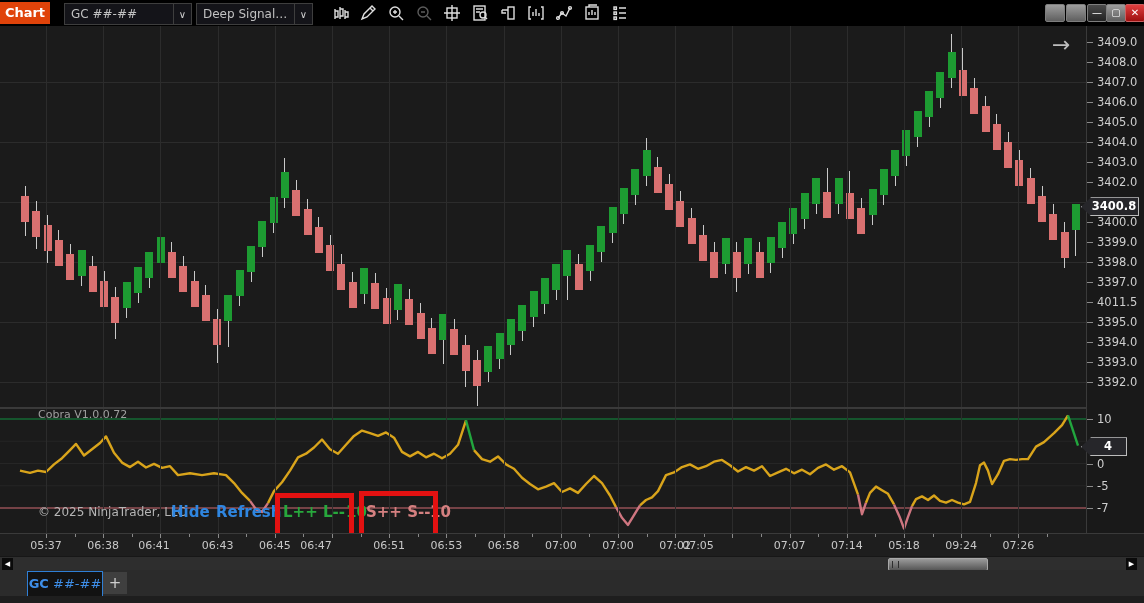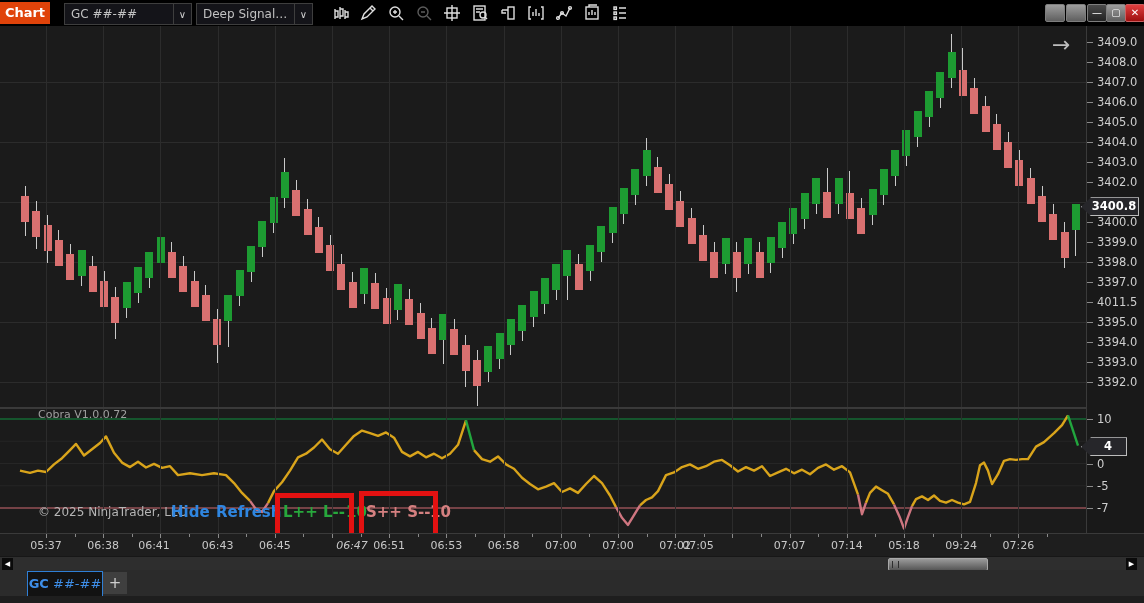--- a/index.html
+++ b/index.html
@@ -464,21 +464,21 @@
       <div class="t-tick" style="left: 189px; height: 3px;"></div>
       <div class="t-lbl" style="left: 154px;">06:41</div>
       <div class="t-tick" style="left: 217.6px;"></div>
       <div class="t-tick" style="left: 246.2px; height: 3px;"></div>
       <div class="t-lbl" style="left: 217.6px;">06:43</div>
       <div class="t-tick" style="left: 274.8px;"></div>
       <div class="t-tick" style="left: 303.4px; height: 3px;"></div>
       <div class="t-lbl" style="left: 274.8px;">06:45</div>
       <div class="t-tick" style="left: 332px;"></div>
       <div class="t-tick" style="left: 360.6px; height: 3px;"></div>
-      <div class="t-lbl" style="left: 352px; font-style: italic;">06:47</div>
+      <div class="t-lbl" style="left: 316px;">06:47</div>
       <div class="t-tick" style="left: 389.2px;"></div>
       <div class="t-tick" style="left: 417.8px; height: 3px;"></div>
       <div class="t-lbl" style="left: 389.2px;">06:51</div>
       <div class="t-tick" style="left: 446.4px;"></div>
       <div class="t-tick" style="left: 475px; height: 3px;"></div>
       <div class="t-lbl" style="left: 446.4px;">06:53</div>
       <div class="t-tick" style="left: 503.6px;"></div>
       <div class="t-tick" style="left: 532.2px; height: 3px;"></div>
       <div class="t-lbl" style="left: 503.6px;">06:58</div>
       <div class="t-tick" style="left: 560.8px;"></div>

